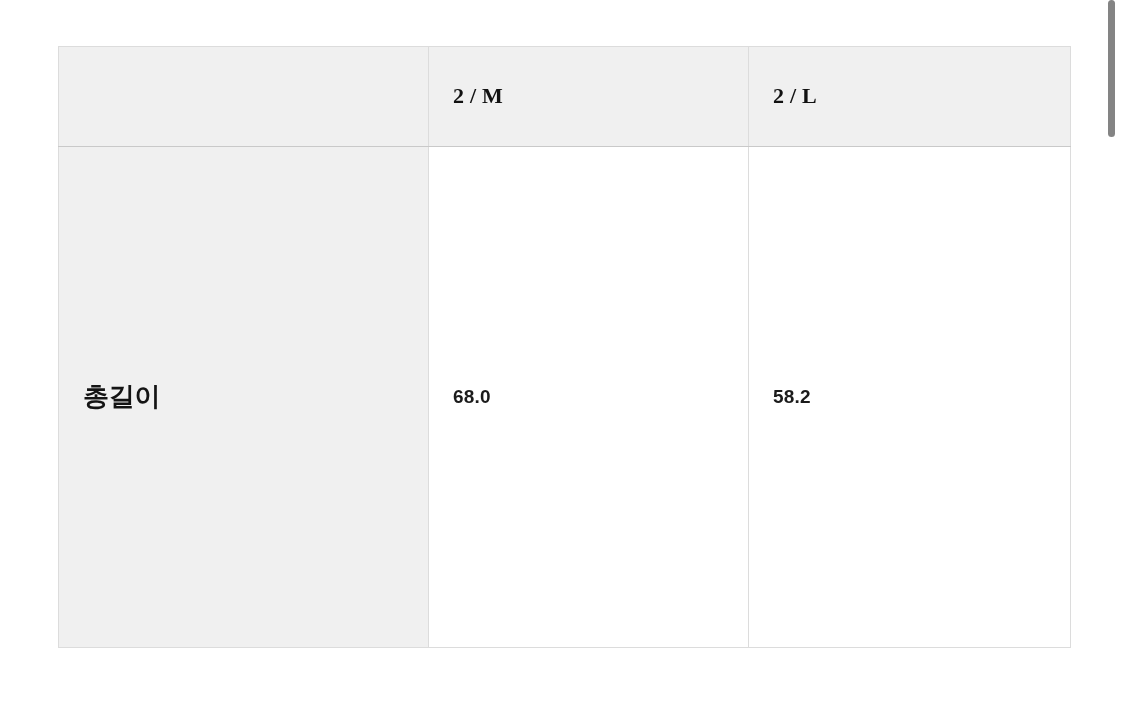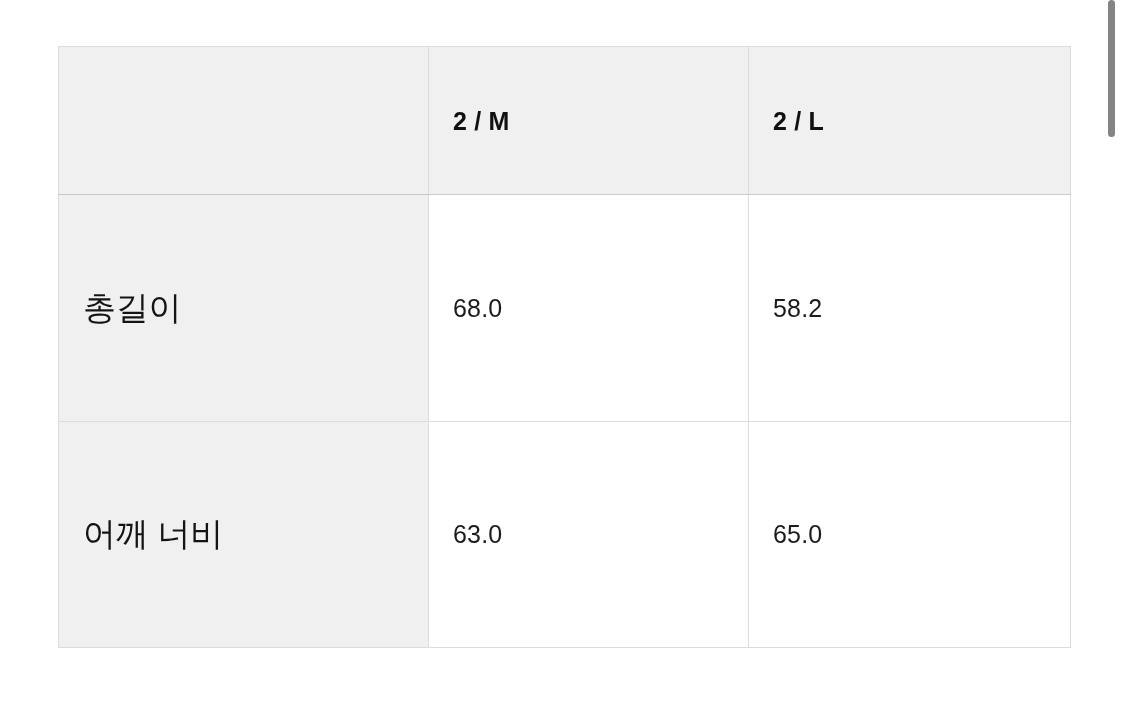--- a/index.html
+++ b/index.html
@@ -46,47 +46,48 @@
     vertical-align: middle;
     text-align: left;
     font-size: 25px;
     color: #111111;
     line-height: 1.2;
     padding: 0 0 0 24px;
   }
 
   
   table.size-table thead th {
-    height: 148px;
+    height: 100px;
     background: #f0f0f0;
     font-weight: bold;
-    font-size: 25px;
+    font-size: 22px;
     border-bottom: 1px solid #c9c9c9;
     letter-spacing: 0.2px;
+    font-family: Liberation Serif, serif;
   }
 
   table.size-table thead th.corner-cell {
     background: #f0f0f0;
   }
 
   
   table.size-table tbody tr { height: 119px; }
 
   table.size-table tbody th.row-label {
     background: #f0f0f0;
-    font-weight: normal;
-    font-size: 33px;
+    font-weight: bold;
+    font-size: 26px;
     color: #141414;
     letter-spacing: -0.2px;
   }
 
   table.size-table tbody td.value-cell {
     background: #ffffff;
-    font-weight: normal;
-    font-size: 25px;
+    font-weight: bold;
+    font-size: 19px;
     color: #1b1b1b;
     letter-spacing: 0.2px;
   }
 
   
   #scrollbar-track {
     position: absolute;
     top: 0;
     left: 1108px;
     width: 9px;
@@ -122,25 +123,20 @@
           <th>2 / M</th>
           <th>2 / L</th>
         </tr>
       </thead>
       <tbody>
         <tr>
           <th class="row-label">총길이</th>
           <td class="value-cell">68.0</td>
           <td class="value-cell">58.2</td>
         </tr>
-        <tr>
-          <th class="row-label">어깨 너비</th>
-          <td class="value-cell">63.0</td>
-          <td class="value-cell">65.0</td>
-        </tr>
       </tbody>
     </table>
   </div>
 
   <div id="scrollbar-track">
     <div id="scrollbar-thumb"></div>
   </div>
 
 </div>
 

